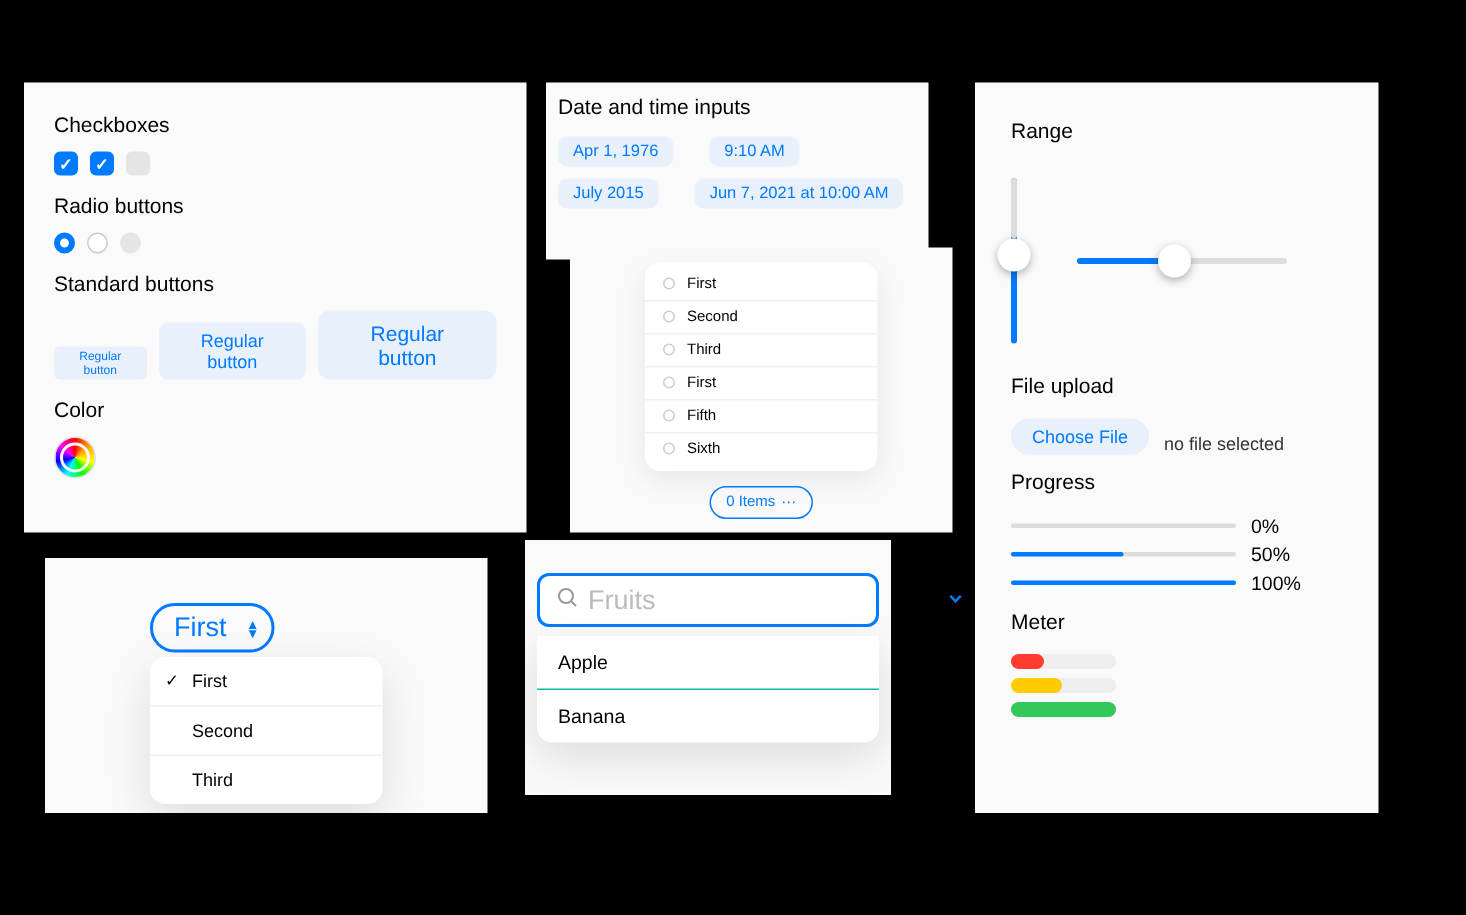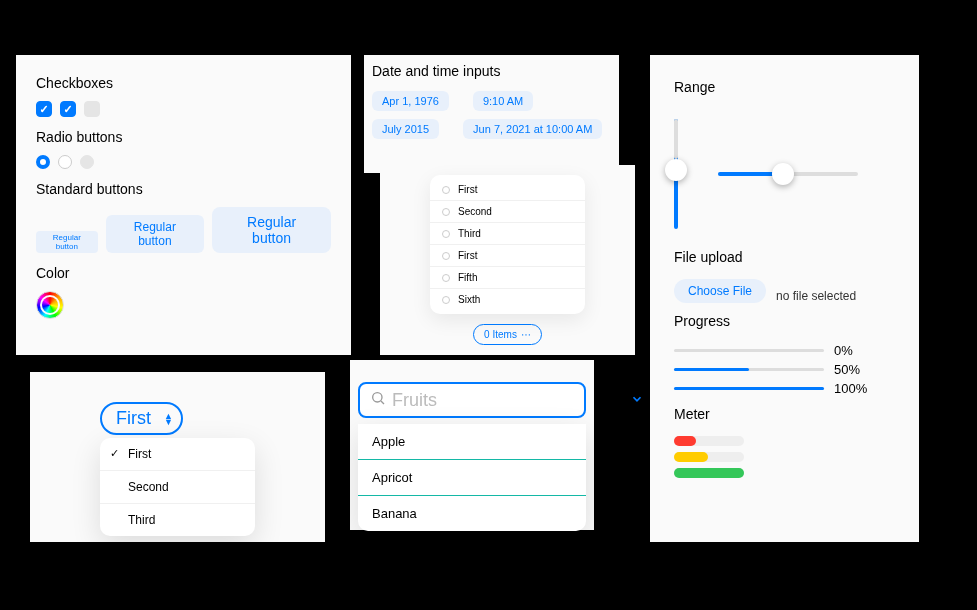--- a/index.html
+++ b/index.html
@@ -179,21 +179,20 @@
     </span>
     <input placeholder="Fruits" style="">
     <span class="chev-down">
       <svg width="14" height="14" viewBox="0 0 24 24" fill="none" stroke="currentColor" stroke-width="3">
           <polyline points="6 9 12 15 18 9"></polyline>
         </svg>
     </span>
   </div>
   <div class="suggest">
     <div class="sug-item">Apple</div>
-    <div class="sug-item">Apricot</div>
     <div class="sug-item">Banana</div>
   </div>
 </div>
 
 <div class="panel p6">
   <div class="label">Range</div>
   <div class="range-row">
     <div class="vslider">
         <div class="thumb"></div>
       </div>

